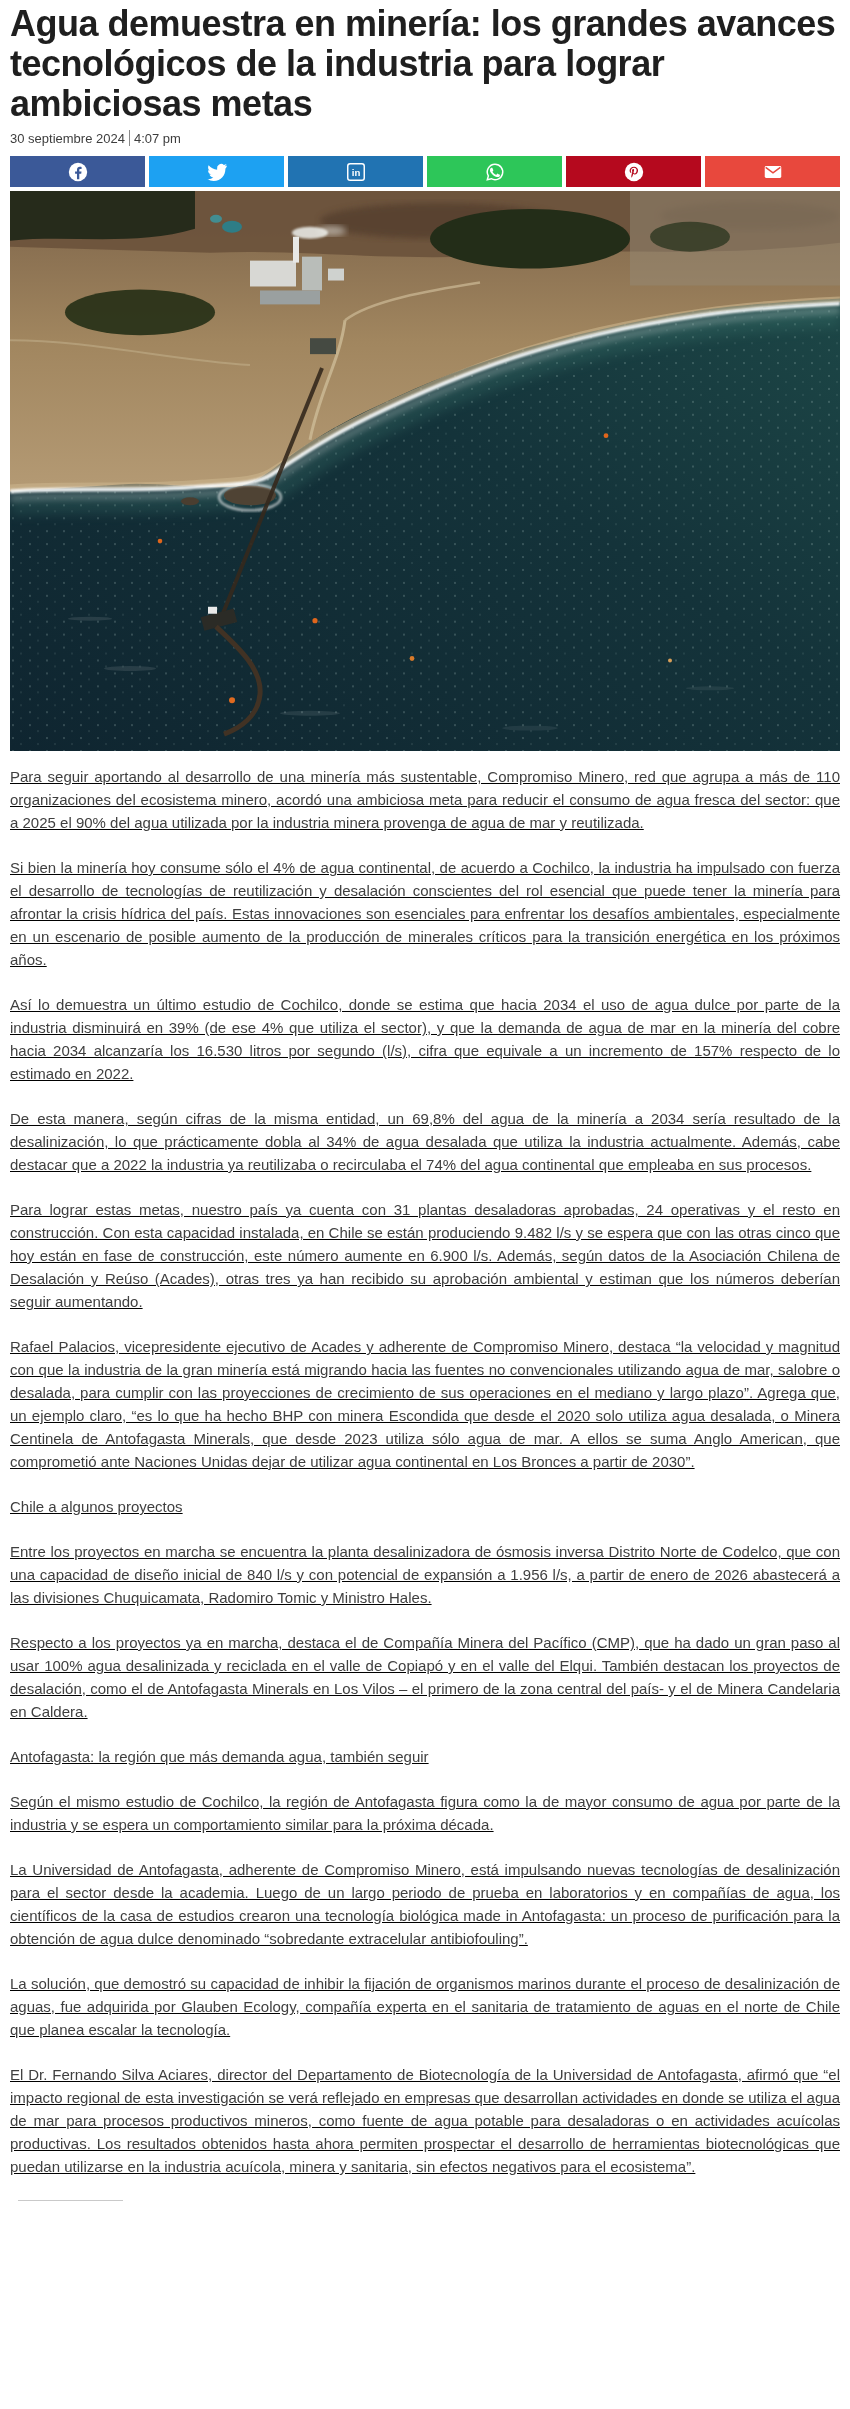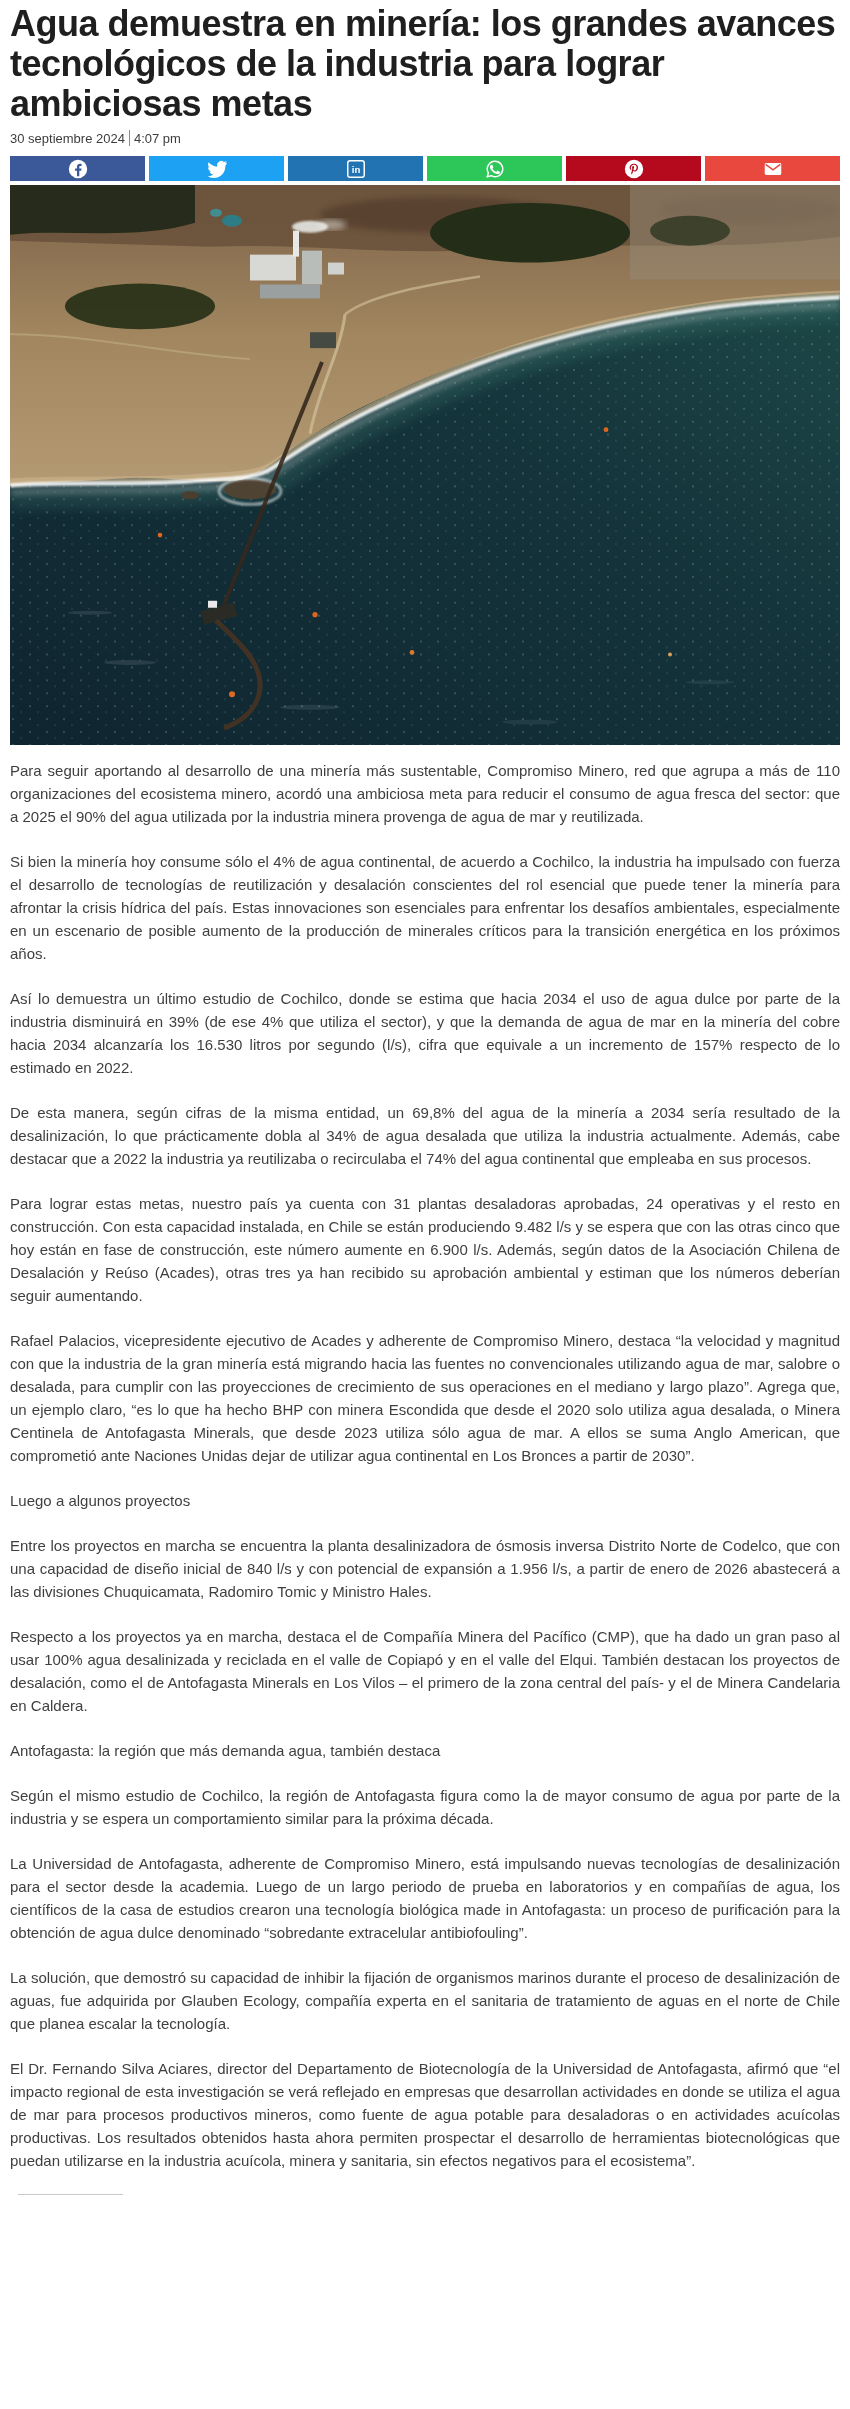--- a/index.html
+++ b/index.html
@@ -16,29 +16,29 @@
     font-family:"Liberation Sans", sans-serif;
   }
   .meta{
     display:flex;align-items:center;gap:4px;
     font-size:13px;color:#3d3d3d;margin:2px 0 10px 0;
   }
   .meta .sep{display:inline-block;width:1px;height:16px;background:#8a8a8a;}
 
   .share-row{display:flex;gap:4px;margin:0 0 4px 0;}
   .share-btn{
-    flex:1;height:25px;display:flex;align-items:center;justify-content:center;
+    flex:1;height:31px;display:flex;align-items:center;justify-content:center;
     cursor:pointer;text-decoration:none;
   }
   .share-btn svg{display:block;}
 
   .hero{width:100%;height:560px;overflow:hidden;margin:0 0 8px 0;}
   .hero svg{display:block;width:100%;height:100%;}
 
-  .body-text{margin-top:14px;}
+  .body-text{margin-top:14px;text-decoration:underline;}
   .body-text p{
     margin:0 0 22px 0;
     font-size:15px;
     line-height:23px;
     color:#3f3f3f;
     text-align:justify;
   }
   .body-text p.subheading{text-align:left;}
 
   .end-divider{
@@ -189,24 +189,24 @@
     </svg>
   </div>
 
   <div class="body-text">
       <p class="paragraph">Para seguir aportando al desarrollo de una minería más sustentable, Compromiso Minero, red que agrupa a más de 110 organizaciones del ecosistema minero, acordó una ambiciosa meta para reducir el consumo de agua fresca del sector: que a 2025 el 90% del agua utilizada por la industria minera provenga de agua de mar y reutilizada.</p>
       <p class="paragraph">Si bien la minería hoy consume sólo el 4% de agua continental, de acuerdo a Cochilco, la industria ha impulsado con fuerza el desarrollo de tecnologías de reutilización y desalación conscientes del rol esencial que puede tener la minería para afrontar la crisis hídrica del país. Estas innovaciones son esenciales para enfrentar los desafíos ambientales, especialmente en un escenario de posible aumento de la producción de minerales críticos para la transición energética en los próximos años.</p>
       <p class="paragraph">Así lo demuestra un último estudio de Cochilco, donde se estima que hacia 2034 el uso de agua dulce por parte de la industria disminuirá en 39% (de ese 4% que utiliza el sector), y que la demanda de agua de mar en la minería del cobre hacia 2034 alcanzaría los 16.530 litros por segundo (l/s), cifra que equivale a un incremento de 157% respecto de lo estimado en 2022.</p>
       <p class="paragraph">De esta manera, según cifras de la misma entidad, un 69,8% del agua de la minería a 2034 sería resultado de la desalinización, lo que prácticamente dobla al 34% de agua desalada que utiliza la industria actualmente. Además, cabe destacar que a 2022 la industria ya reutilizaba o recirculaba el 74% del agua continental que empleaba en sus procesos.</p>
       <p class="paragraph">Para lograr estas metas, nuestro país ya cuenta con 31 plantas desaladoras aprobadas, 24 operativas y el resto en construcción. Con esta capacidad instalada, en Chile se están produciendo 9.482 l/s y se espera que con las otras cinco que hoy están en fase de construcción, este número aumente en 6.900 l/s. Además, según datos de la Asociación Chilena de Desalación y Reúso (Acades), otras tres ya han recibido su aprobación ambiental y estiman que los números deberían seguir aumentando.</p>
       <p class="paragraph">Rafael Palacios, vicepresidente ejecutivo de Acades y adherente de Compromiso Minero, destaca “la velocidad y magnitud con que la industria de la gran minería está migrando hacia las fuentes no convencionales utilizando agua de mar, salobre o desalada, para cumplir con las proyecciones de crecimiento de sus operaciones en el mediano y largo plazo”. Agrega que, un ejemplo claro, “es lo que ha hecho BHP con minera Escondida que desde el 2020 solo utiliza agua desalada, o Minera Centinela de Antofagasta Minerals, que desde 2023 utiliza sólo agua de mar. A ellos se suma Anglo American, que comprometió ante Naciones Unidas dejar de utilizar agua continental en Los Bronces a partir de 2030”.</p>
-      <p class="paragraph subheading">Luego a algunos proyectos</p>
+      <p class="paragraph subheading">Chile a algunos proyectos</p>
       <p class="paragraph">Entre los proyectos en marcha se encuentra la planta desalinizadora de ósmosis inversa Distrito Norte de Codelco, que con una capacidad de diseño inicial de 840 l/s y con potencial de expansión a 1.956 l/s, a partir de enero de 2026 abastecerá a las divisiones Chuquicamata, Radomiro Tomic y Ministro Hales.</p>
       <p class="paragraph">Respecto a los proyectos ya en marcha, destaca el de Compañía Minera del Pacífico (CMP), que ha dado un gran paso al usar 100% agua desalinizada y reciclada en el valle de Copiapó y en el valle del Elqui. También destacan los proyectos de desalación, como el de Antofagasta Minerals en Los Vilos – el primero de la zona central del país- y el de Minera Candelaria en Caldera.</p>
-      <p class="paragraph subheading">Antofagasta: la región que más demanda agua, también destaca</p>
+      <p class="paragraph subheading">Antofagasta: la región que más demanda agua, también seguir</p>
       <p class="paragraph">Según el mismo estudio de Cochilco, la región de Antofagasta figura como la de mayor consumo de agua por parte de la industria y se espera un comportamiento similar para la próxima década.</p>
       <p class="paragraph">La Universidad de Antofagasta, adherente de Compromiso Minero, está impulsando nuevas tecnologías de desalinización para el sector desde la academia. Luego de un largo periodo de prueba en laboratorios y en compañías de agua, los científicos de la casa de estudios crearon una tecnología biológica made in Antofagasta: un proceso de purificación para la obtención de agua dulce denominado “sobredante extracelular antibiofouling”.</p>
       <p class="paragraph">La solución, que demostró su capacidad de inhibir la fijación de organismos marinos durante el proceso de desalinización de aguas, fue adquirida por Glauben Ecology, compañía experta en el sanitaria de tratamiento de aguas en el norte de Chile que planea escalar la tecnología.</p>
       <p class="paragraph">El Dr. Fernando Silva Aciares, director del Departamento de Biotecnología de la Universidad de Antofagasta, afirmó que “el impacto regional de esta investigación se verá reflejado en empresas que desarrollan actividades en donde se utiliza el agua de mar para procesos productivos mineros, como fuente de agua potable para desaladoras o en actividades acuícolas productivas. Los resultados obtenidos hasta ahora permiten prospectar el desarrollo de herramientas biotecnológicas que puedan utilizarse en la industria acuícola, minera y sanitaria, sin efectos negativos para el ecosistema”.</p>
     </div>
 
   <div class="end-divider"></div>
 
 </div>
 

